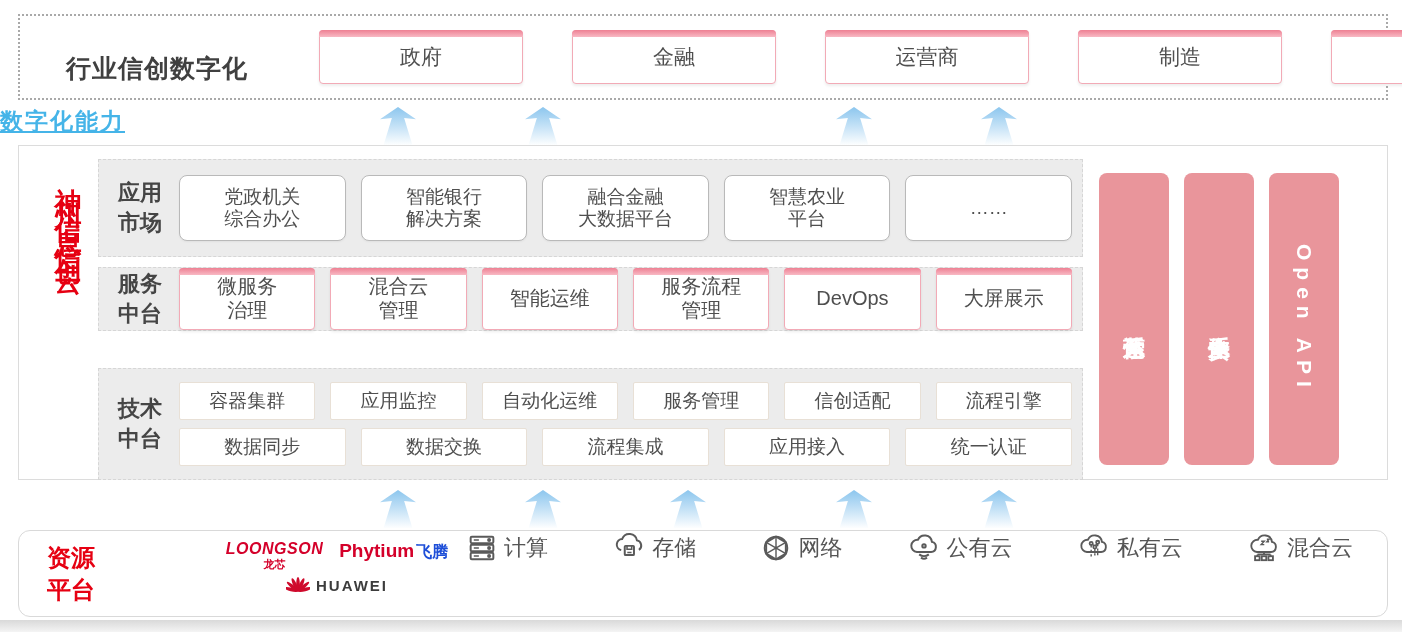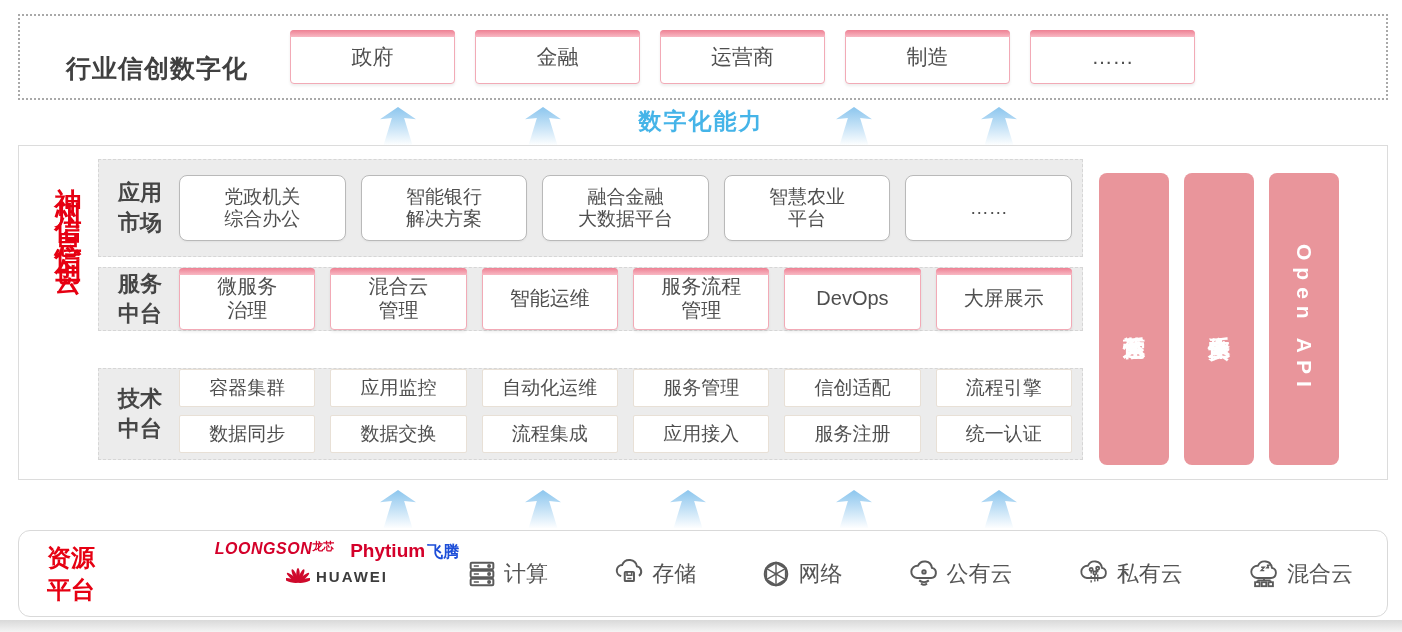--- a/index.html
+++ b/index.html
@@ -5,36 +5,36 @@
   * { margin:0; padding:0; box-sizing:border-box; }
   body { font-family:"Liberation Sans","DejaVu Sans",sans-serif; background:#fff; }
   .canvas { position:relative; width:1402px; height:632px; background:#fff; overflow:hidden; }
 
   
   .top-box { position:absolute; left:18px; top:14px; width:1370px; height:86px;
              border:2px dotted #a9a9a9; background:#fff; }
   .top-title { position:absolute; left:46px; top:50%; transform:translateY(-50%);
                font-size:25px; font-weight:bold; color:#404040; letter-spacing:1px;margin-top:11px; }
   .industry-row { position:absolute; left:270px; top:14px; display:flex; gap:20px; }
-  .industry-box { width:165px; height:54px; display:flex; align-items:center; justify-content:center;
-                  font-size:21px; color:#4f4f4f; }
+  .industry-box { width:204px; height:54px; display:flex; align-items:center; justify-content:center;
+                  font-size:21px; color:#4f4f4f;margin-left:29px; }
 
   
   .accent-top { position:relative; background:#fff; border:1px solid #f2aab6; border-radius:4px;
                 box-shadow:0 2px 3px rgba(0,0,0,.07); }
   .accent-top::before { content:""; position:absolute; top:-1px; left:-1px; right:-1px; height:7px;
                 border-radius:4px 4px 0 0;
                 background:linear-gradient(to bottom,#ee8093,#f8b9c4); }
 
   
   .up-arrow { position:absolute; width:36px; height:38px;
               clip-path:polygon(50% 0,100% 32%,67% 29%,90% 100%,10% 100%,33% 29%,0 32%);
               background:linear-gradient(to bottom,#8cc6ee,#c9e4f7 55%,rgba(233,245,252,0.1)); }
-  .cap-label { position:absolute; left:0; width:1402px; top:106px; text-align:center;
-               font-size:23px; font-weight:bold; color:#45b4e8; letter-spacing:2px; }
+  .cap-label { position:absolute; left:0; width:1402px; top:106px; text-align:left;
+               font-size:23px; font-weight:bold; color:#45b4e8; letter-spacing:2px;text-decoration:underline; }
 
   
   .main-box { position:absolute; left:18px; top:145px; width:1370px; height:335px;
               border:1px solid #dcdcdc; background:#fff; }
   .v-title { position:absolute; left:26px; top:20px; height:300px; width:46px;
              writing-mode:vertical-rl; text-orientation:upright;
              font-size:27px; font-weight:bold; color:#e60012; letter-spacing:14px;
              display:flex; align-items:center; }
   .band { position:absolute; left:79px; width:985px; background:#ececec; border:1px dashed #d6d6d6; }
   .band-label { position:absolute; left:10px; top:50%; transform:translateY(-50%); width:62px;
@@ -42,49 +42,49 @@
                 text-align:center; line-height:1.35; }
   .band-items { position:absolute; left:80px; right:10px; top:0; bottom:0;
                 display:flex; gap:15px; align-items:center; }
   .band-items > div { flex:1; }
   .box-text { white-space:pre-line; text-align:center; color:#4f4f4f; line-height:1.18; }
   .app-box { height:66px; background:#fff; border:1px solid #b9b9b9; border-radius:8px;
              display:flex; align-items:center; justify-content:center; font-size:19px;
              box-shadow:0 1px 2px rgba(0,0,0,.05); }
   .svc-box { height:62px; display:flex; align-items:center; justify-content:center; font-size:20px; }
   .tech-col { position:absolute; left:80px; right:10px; top:0; bottom:0;
-              display:flex; flex-direction:column; justify-content:flex-start; gap:8px; }
+              display:flex; flex-direction:column; justify-content:center; gap:8px; }
   .tech-row { display:flex; gap:15px; }
   .tech-box { flex:1; height:38px; background:#fff; border:1px solid #e8e0d6; border-radius:2px;
               display:flex; align-items:center; justify-content:center; font-size:19px; color:#4f4f4f; }
 
   .pillar { position:absolute; top:27px; width:70px; height:292px; background:#e9959b;
             border-radius:8px; display:flex; align-items:center; justify-content:center; }
   .pillar-text { writing-mode:vertical-rl; color:#fff; font-weight:bold; font-size:22px; }
   .pillar:nth-of-type(1) .pillar-text, .pillar:nth-of-type(2) .pillar-text { letter-spacing:14px; }
   .pillar-latin { letter-spacing:7px; font-size:21px; }
 
   
   .bottom-box { position:absolute; left:18px; top:530px; width:1370px; height:87px;
                 border:1px solid #d9d9d9; border-radius:12px; background:#fff; }
   .res-title { position:absolute; left:28px; top:50%; transform:translateY(-50%);
                font-size:24px; font-weight:bold; color:#e60012; white-space:pre-line;
                line-height:1.35; text-align:center; }
   .vendors { position:absolute; left:178px; top:9px; width:280px; }
   .vendor-row1 { display:flex; gap:16px; justify-content:center; align-items:flex-start; }
-  .lg-block { display:flex; flex-direction:row; }
+  .lg-block { display:flex; flex-direction:column; align-items:center; }
   .lg-text { font-size:16px; font-weight:900; font-style:italic; color:#d4002a; letter-spacing:.5px; }
   .lg-sub { font-size:11px; font-weight:bold; color:#d4002a; margin-top:-1px; }
   .ph-block { display:flex; align-items:baseline; gap:2px; }
   .ph-text { font-size:19px; font-weight:bold; color:#d4002a; }
   .ph-sub { font-size:16px; font-weight:bold; color:#1d4ed8; }
   .vendor-row2 { display:flex; gap:6px; justify-content:center; align-items:center; margin-top:4px; }
   .hw-text { font-size:15px; font-weight:bold; color:#3c3c3c; letter-spacing:2px; }
   .res-items { position:absolute; left:446px; right:34px; top:0; bottom:0;
-               display:flex; justify-content:space-between; align-items:center; }
+               display:flex; justify-content:space-between; align-items:flex-start; }
   .res-item { display:flex; align-items:center; gap:5px; font-size:22px; color:#555; }
   .res-icon { display:flex; }
 
   .floor { position:absolute; left:0; right:0; top:620px; height:12px;
            background:linear-gradient(to bottom,#d9d9d9,#f4f4f4); }
 </style>
 </head>
 <body>
 
 <svg width="0" height="0" style="position:absolute">
@@ -172,21 +172,21 @@
           </div>
         <div class="svc-box accent-top">
             <span class="box-text">DevOps</span>
           </div>
         <div class="svc-box accent-top">
             <span class="box-text">大屏展示</span>
           </div>
       </div>
     </div>
 
-    <div class="band" style="top:222px;height:92px">
+    <div class="band" style="top:222px;height:112px">
       <div class="band-label">技术
 中台</div>
       <div class="tech-col">
         <div class="tech-row">
           <div class="tech-box">
               <span>容器集群</span>
             </div>
           <div class="tech-box">
               <span>应用监控</span>
             </div>
@@ -208,23 +208,20 @@
               <span>数据同步</span>
             </div>
           <div class="tech-box">
               <span>数据交换</span>
             </div>
           <div class="tech-box">
               <span>流程集成</span>
             </div>
           <div class="tech-box">
               <span>应用接入</span>
-            </div>
-          <div class="tech-box">
-              <span>服务注册</span>
             </div>
           <div class="tech-box">
               <span>统一认证</span>
             </div>
         </div>
       </div>
     </div>
 
     <div class="pillar" style="left:1080px">
       <span class="pillar-text">运营体系</span>

